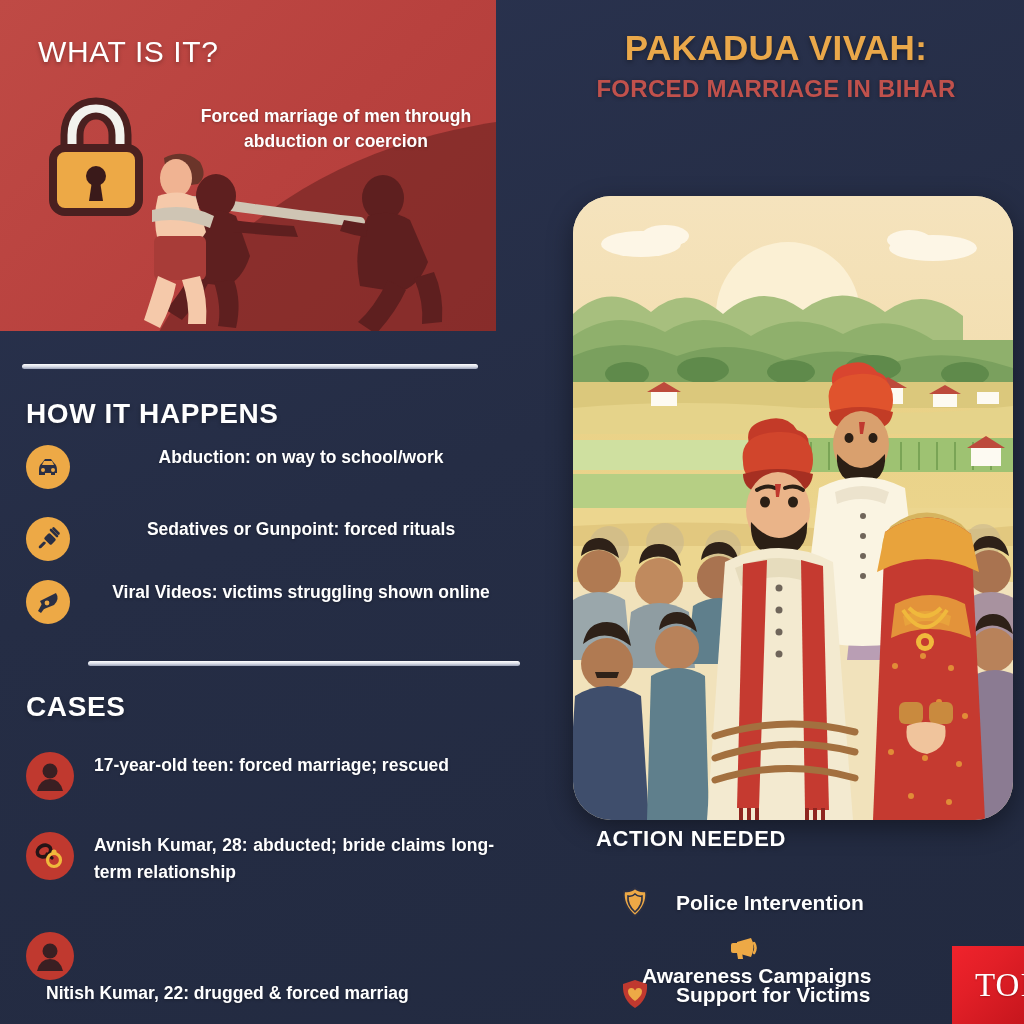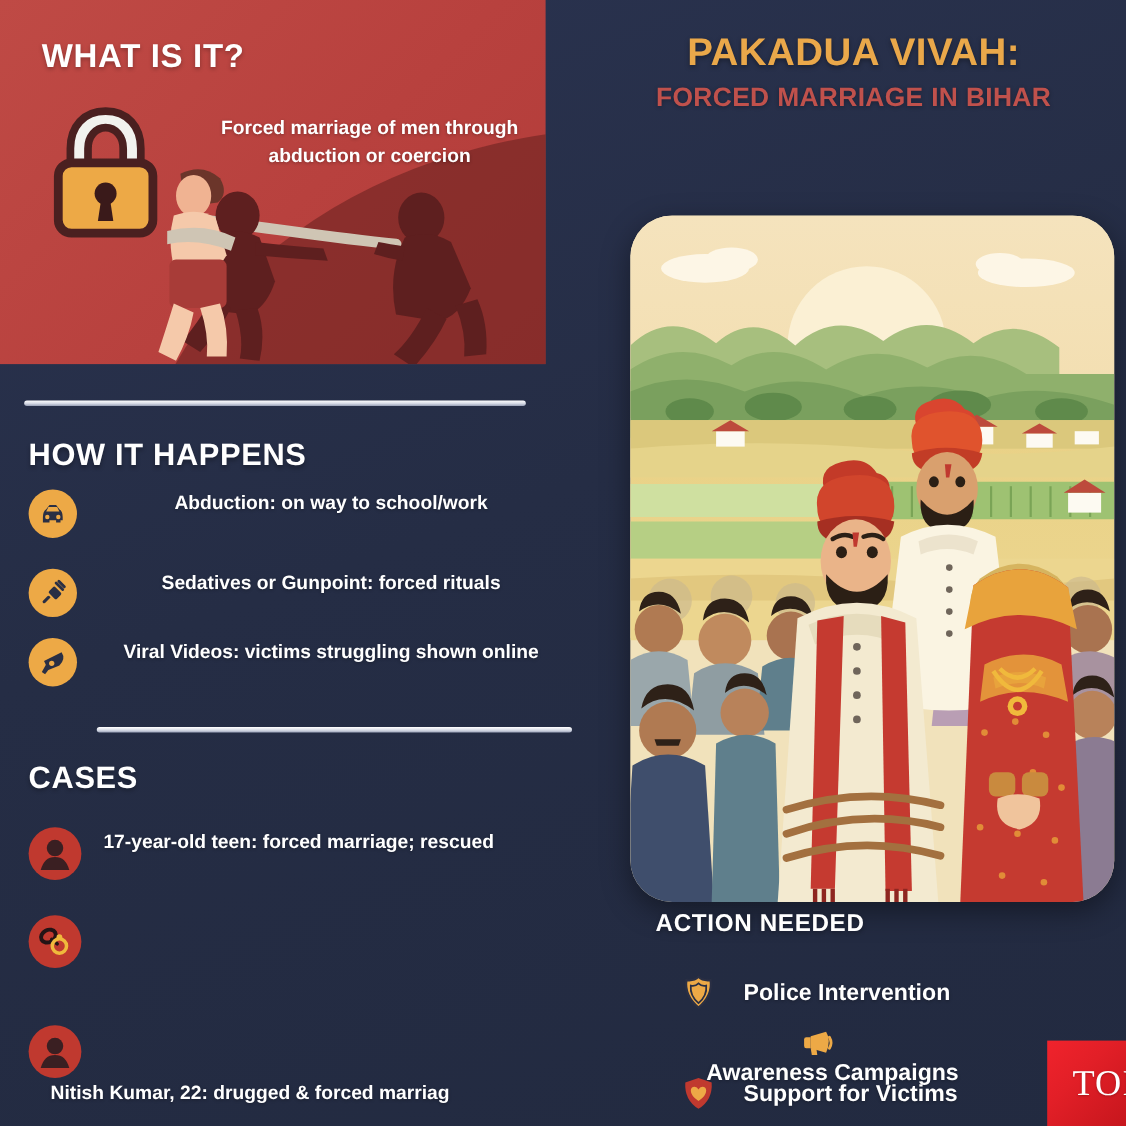--- a/index.html
+++ b/index.html
@@ -25,21 +25,21 @@
   }
   .hero-swoosh {
     position:absolute; right:-40px; bottom:-140px;
     width:430px; height:330px;
     background:#6e2322; opacity:.62;
     border-radius:100% 0 0 0;
     transform:rotate(-6deg);
   }
   .hero-title {
     position:absolute; left:38px; top:35px;
-    font-size:30px; font-weight:bold; letter-spacing:.6px;
+    font-size:30px; font-weight:normal; letter-spacing:.6px;
     color:#ffffff; text-shadow:0 2px 4px rgba(0,0,0,.28);
   }
   .hero-caption {
     position:absolute; left:186px; top:104px; width:300px;
     text-align:center; color:#ffffff;
     font-size:17.5px; font-weight:bold; line-height:1.45;
     text-shadow:0 1px 3px rgba(0,0,0,.30);
   }
   
   .lock { position:absolute; left:44px; top:93px; width:104px; height:126px; }
@@ -484,20 +484,21 @@
 
   <div class="row cases" id="case1">
     <div class="badge crimson">
       <svg width="34" height="34" viewBox="0 0 34 34">
         <ellipse cx="11" cy="12" rx="7" ry="5.5" fill="none" stroke="#241416" stroke-width="3.6" transform="rotate(-28 11 12)"></ellipse>
         <path d="M14 15 l5 4" stroke="#241416" stroke-width="3.2" stroke-linecap="round"></path>
         <circle cx="21" cy="21" r="6.5" fill="none" stroke="#f0b93c" stroke-width="3.2"></circle>
         <circle cx="21" cy="13" r="2.6" fill="#f0b93c"></circle>
       </svg>
     </div>
+    <div class="rowtext">Avnish Kumar, 28: abducted; bride claims long-term relationship</div>
   </div>
 
   <div class="row cases" id="case2">
     <div class="badge crimson">
       <svg width="34" height="34" viewBox="0 0 34 34">
         <circle cx="17" cy="12" r="7.5" fill="#3a1f22"></circle>
         <path d="M4 32 q3 -12 13 -12 q10 0 13 12 z" fill="#3a1f22"></path>
       </svg>
     </div>
     <div class="rowtext">Nitish Kumar, 22: drugged &amp; forced marriag</div>

